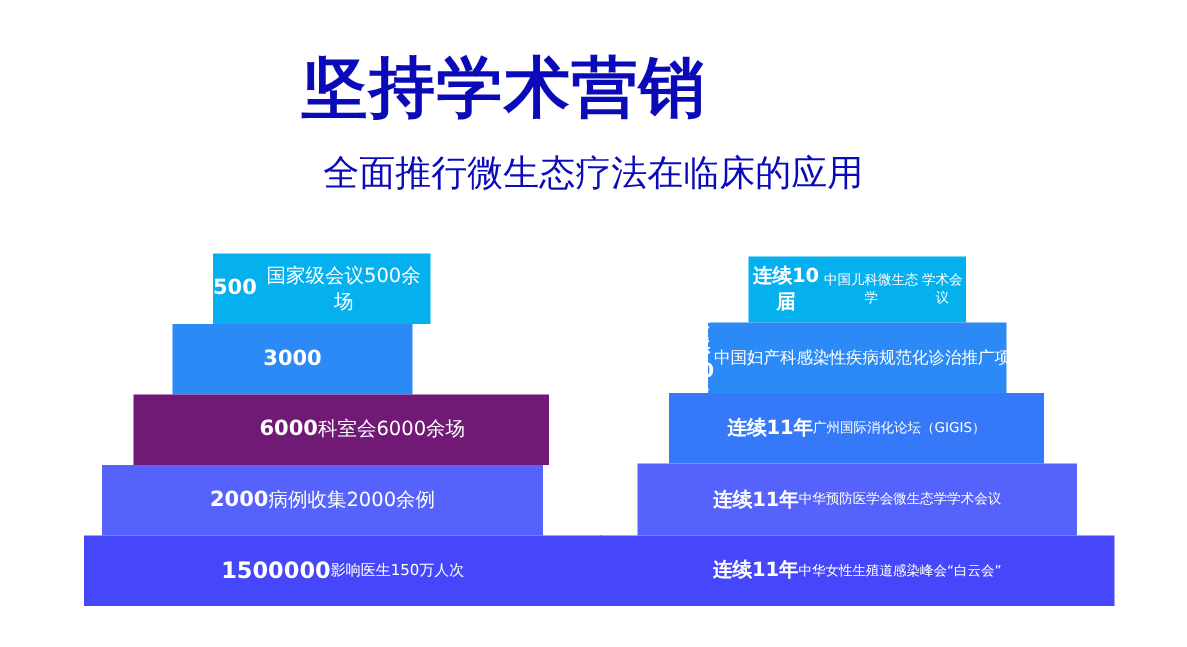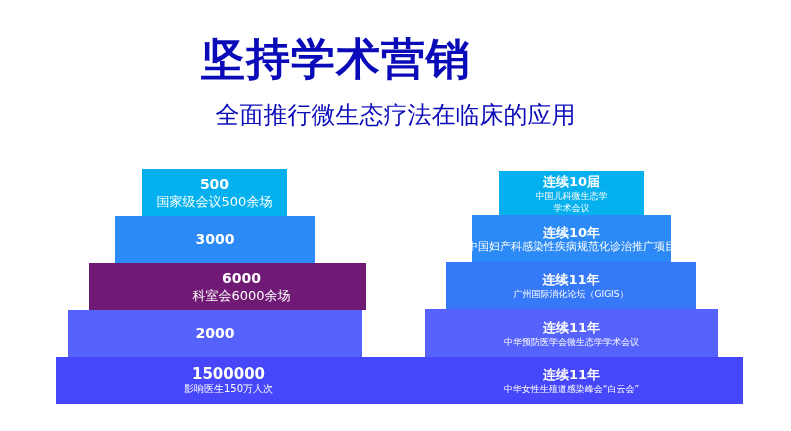--- a/index.html
+++ b/index.html
@@ -3,46 +3,47 @@
 <meta charset="utf-8">
 <style>
   html, body { margin:0; padding:0; }
   body { width:791px; height:431px; background:#ffffff; position:relative; overflow:hidden;
          font-family:"DejaVu Sans", "Liberation Sans", sans-serif; }
   .title { position:absolute; left:0; width:672px; top:33px; text-align:center;
            font-size:44px; font-weight:bold; color:#0b0ab8; line-height:52px; letter-spacing:1px; }
   .subtitle { position:absolute; left:0; width:791px; top:95px; text-align:center;
               font-size:24px; color:#0b0ab8; line-height:40px; }
   .blk { position:absolute; color:#fff; text-align:center; box-sizing:border-box;
-         display:flex; flex-direction:column; justify-content:center; align-items:center; }
+         display:flex; flex-direction:row; justify-content:center; align-items:center; }
   .blk .big { font-weight:bold; font-size:14px; line-height:17px; }
   .blk .small { font-size:13px; line-height:17px; }
   .blk .tiny { font-size:9px; line-height:12px; }
   .r .big { font-size:13px; }
 </style>
 </head>
 <body>
 
 <div class="title">坚持学术营销</div>
 <div class="subtitle">全面推行微生态疗法在临床的应用</div>
 
 <div>
   <div class="blk" style="left:142px;top:169px;width:145px;height:47px;background:#04b0ee;">
     <div class="big">500</div>
     <div class="small">国家级会议500余场</div>
   </div>
-  <div class="blk" style="left:115px;top:216px;width:200px;height:47px;background:#2b8af5;">
+  <div class="blk" style="left:115px;top:216px;width:160px;height:47px;background:#2b8af5;">
     <div class="big">3000</div>
   </div>
   <div class="blk" style="left:89px;top:263px;width:277px;height:47px;background:#701a75;padding-left:28px;">
     <div class="big">6000</div>
     <div class="small">科室会6000余场</div>
   </div>
   <div class="blk" style="left:68px;top:310px;width:294px;height:47px;background:#5562fc;">
     <div class="big">2000</div>
+    <div class="small">病例收集2000余例</div>
   </div>
   <div class="blk" style="left:43px;top:357px;width:345px;height:47px;background:#4646fb;margin-left:13px;">
     <div class="big" style="font-size:15px;">1500000</div>
     <div class="tiny" style="font-size:10px;">影响医生150万人次</div>
   </div>
 </div>
 
 <div>
   <div class="blk r" style="left:499px;top:171px;width:145px;height:44px;background:#04b0ee;">
     <div class="big">连续10届</div>

